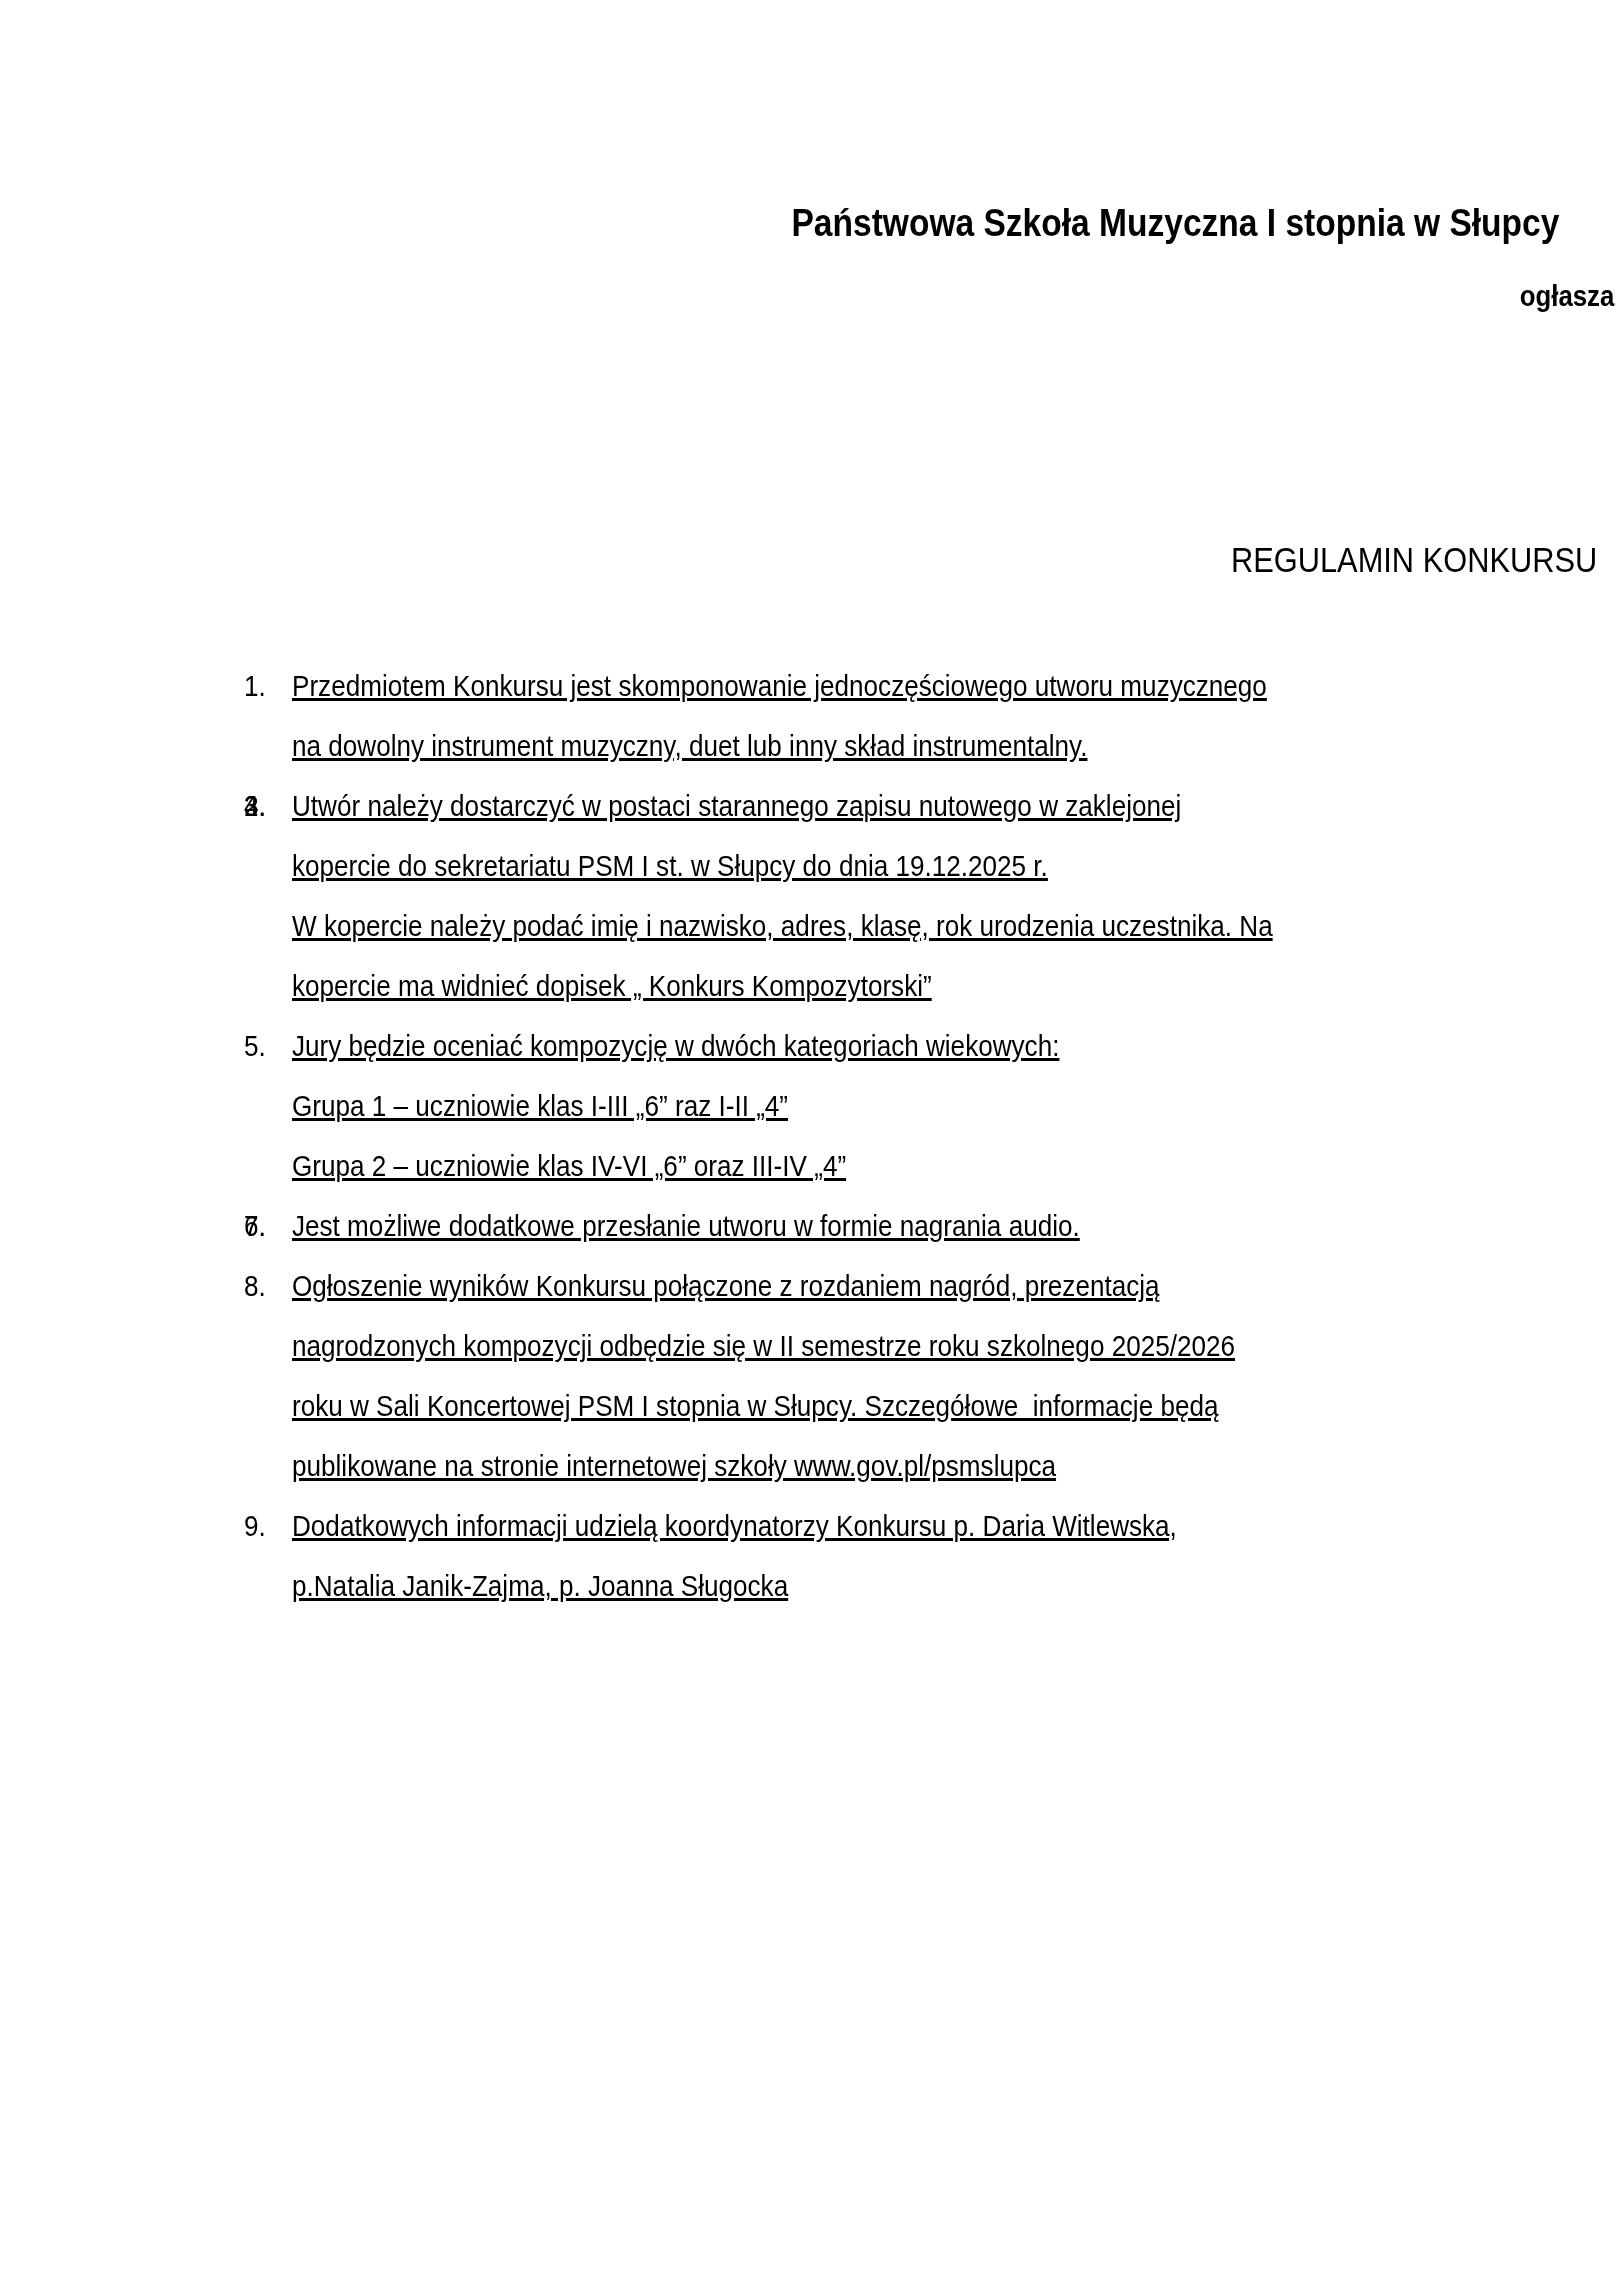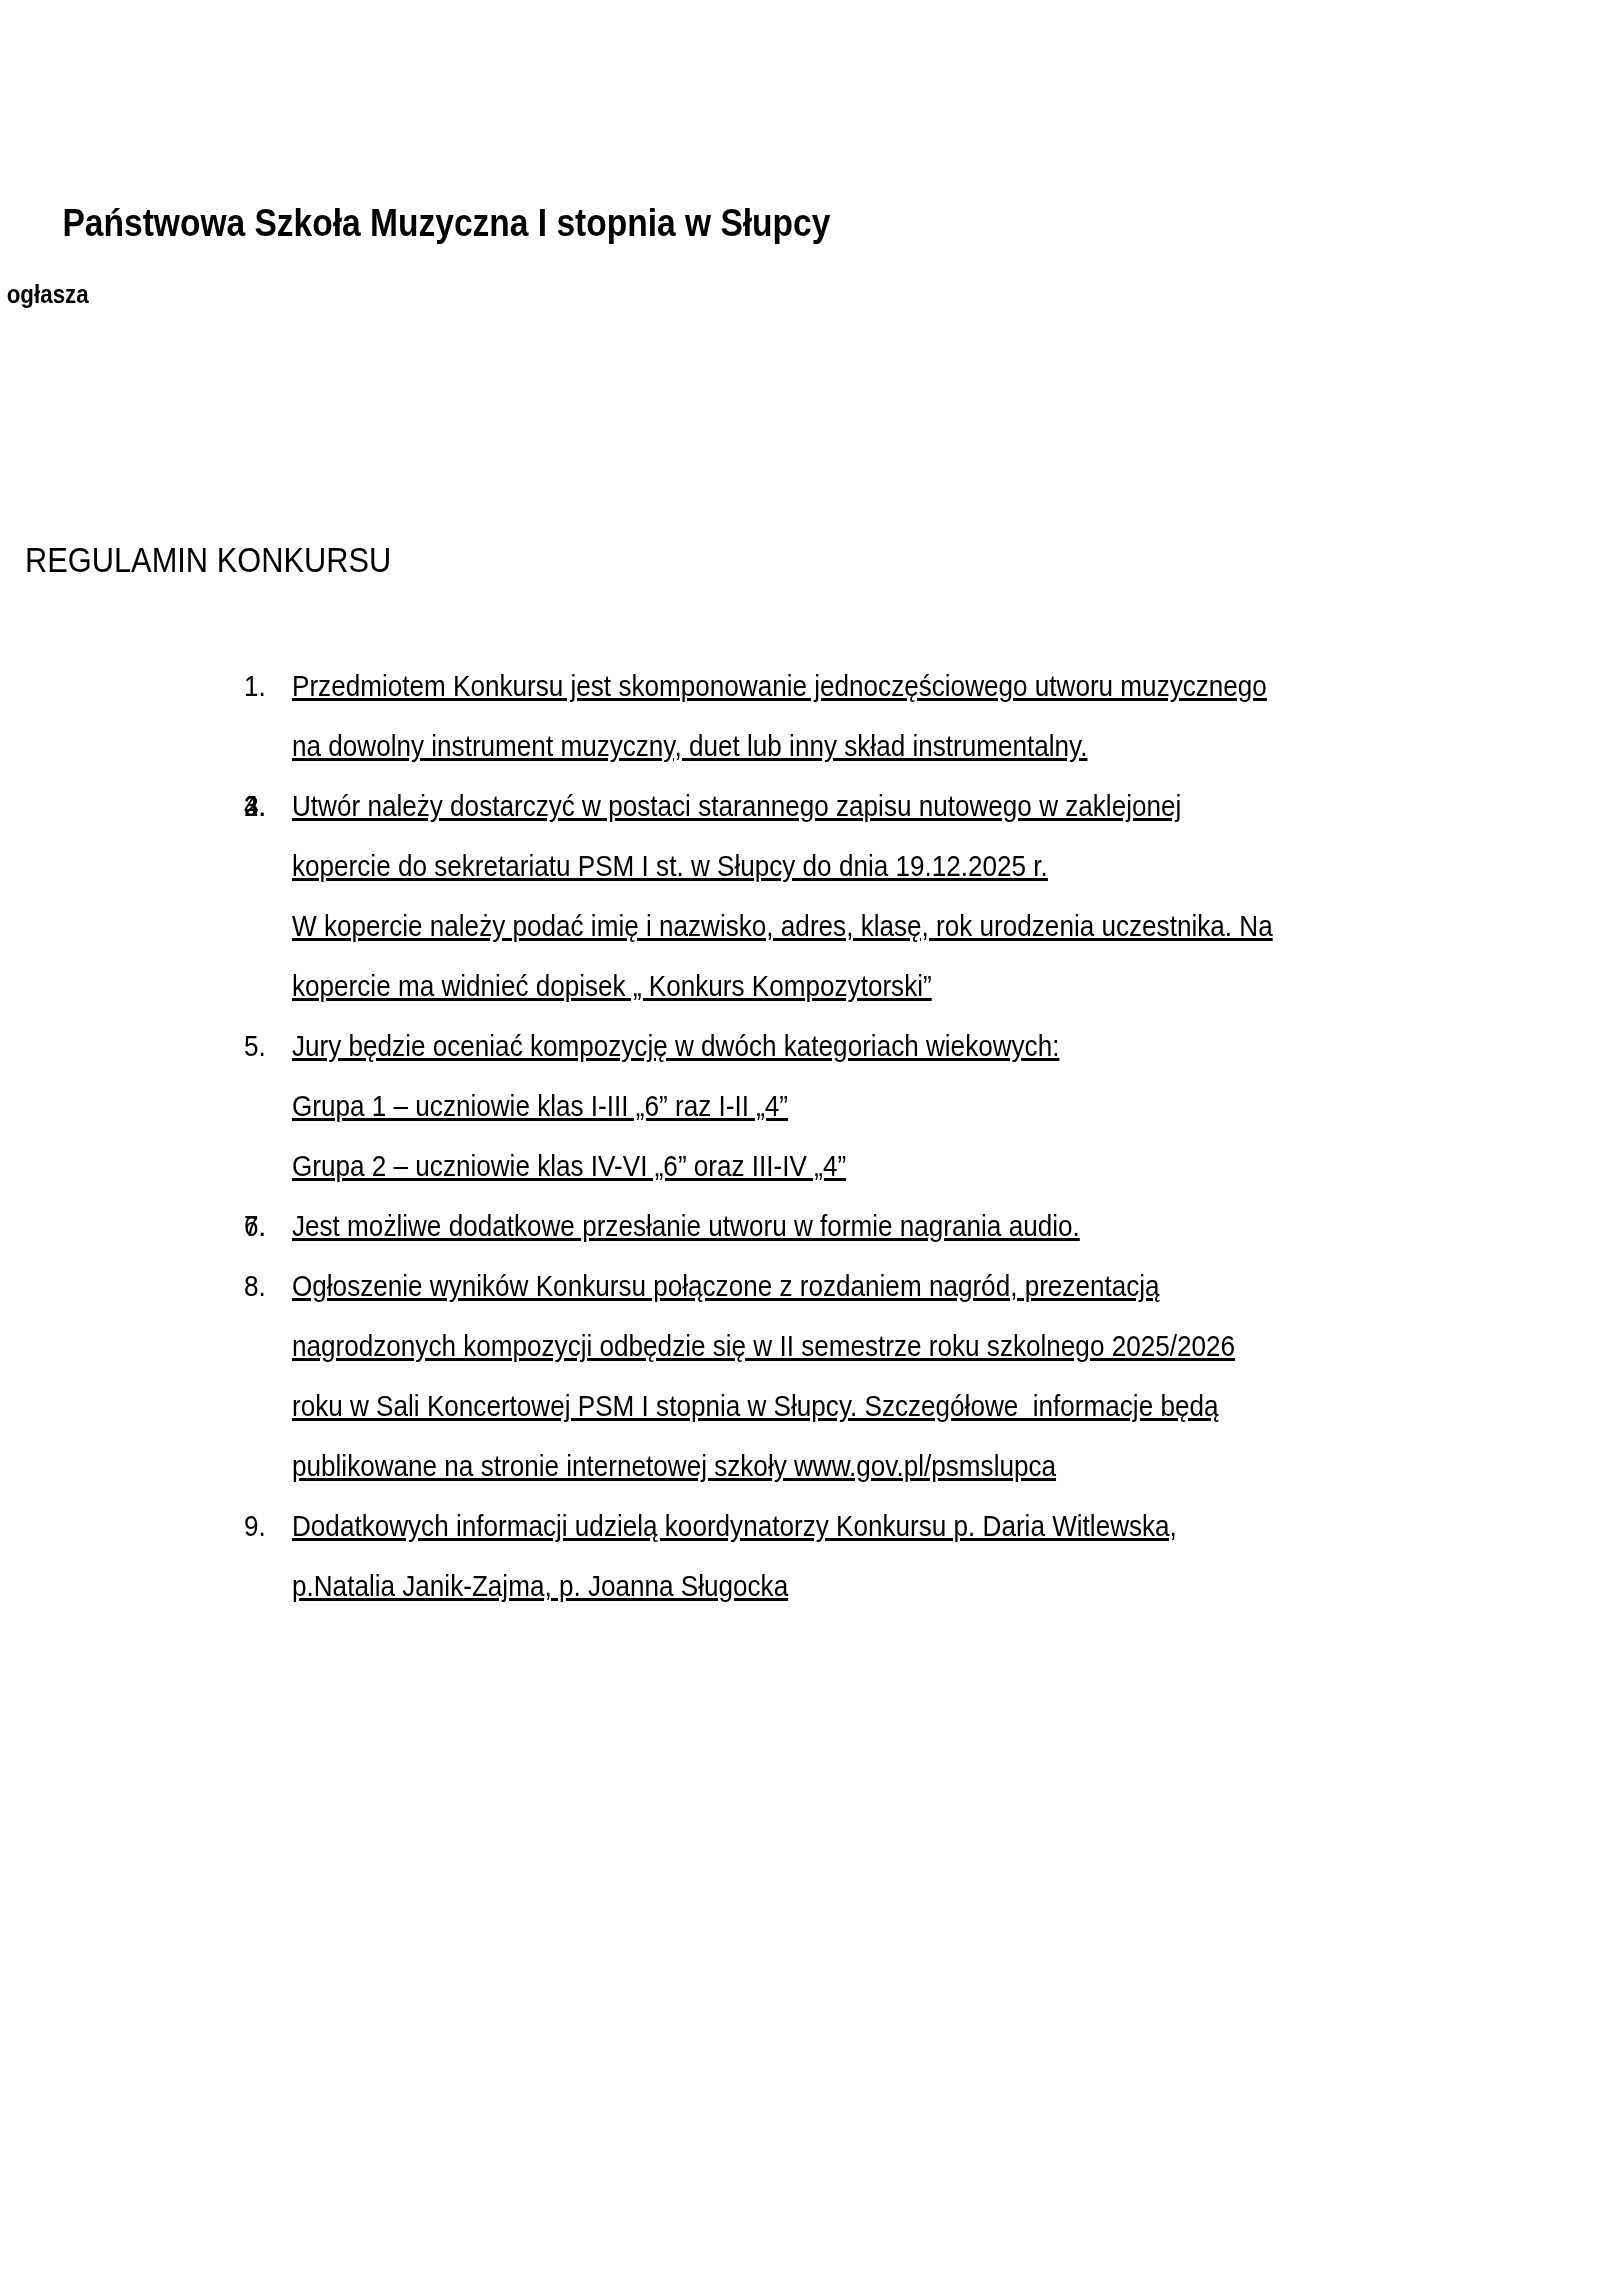--- a/index.html
+++ b/index.html
@@ -20,38 +20,38 @@
       left: 0;
       top: 0;
       width: 1622px;
       height: 2295px;
       background: #ffffff;
     }
     .centered {
       position: absolute;
       left: 0;
       width: 1622px;
-      text-align: left;
+      text-align: right;
       white-space: nowrap;
       margin: 0;
       line-height: 1;
     }
     .centered > span {
       display: inline-block;
       transform-origin: center center;
     }
     .title {
       top: 203px;
       font-size: 39px;
       font-weight: bold;
     }
     .title > span { transform: scaleX(0.86); }
     .announces {
       top: 281px;
-      font-size: 26px;
+      font-size: 30px;
       font-weight: bold;
     }
     .announces > span { transform: scaleX(0.86); }
     .subtitle {
       top: 403px;
       font-size: 39px;
       font-weight: bold;
     }
     .subtitle > span { transform: scaleX(0.86); }
     .section-heading {

